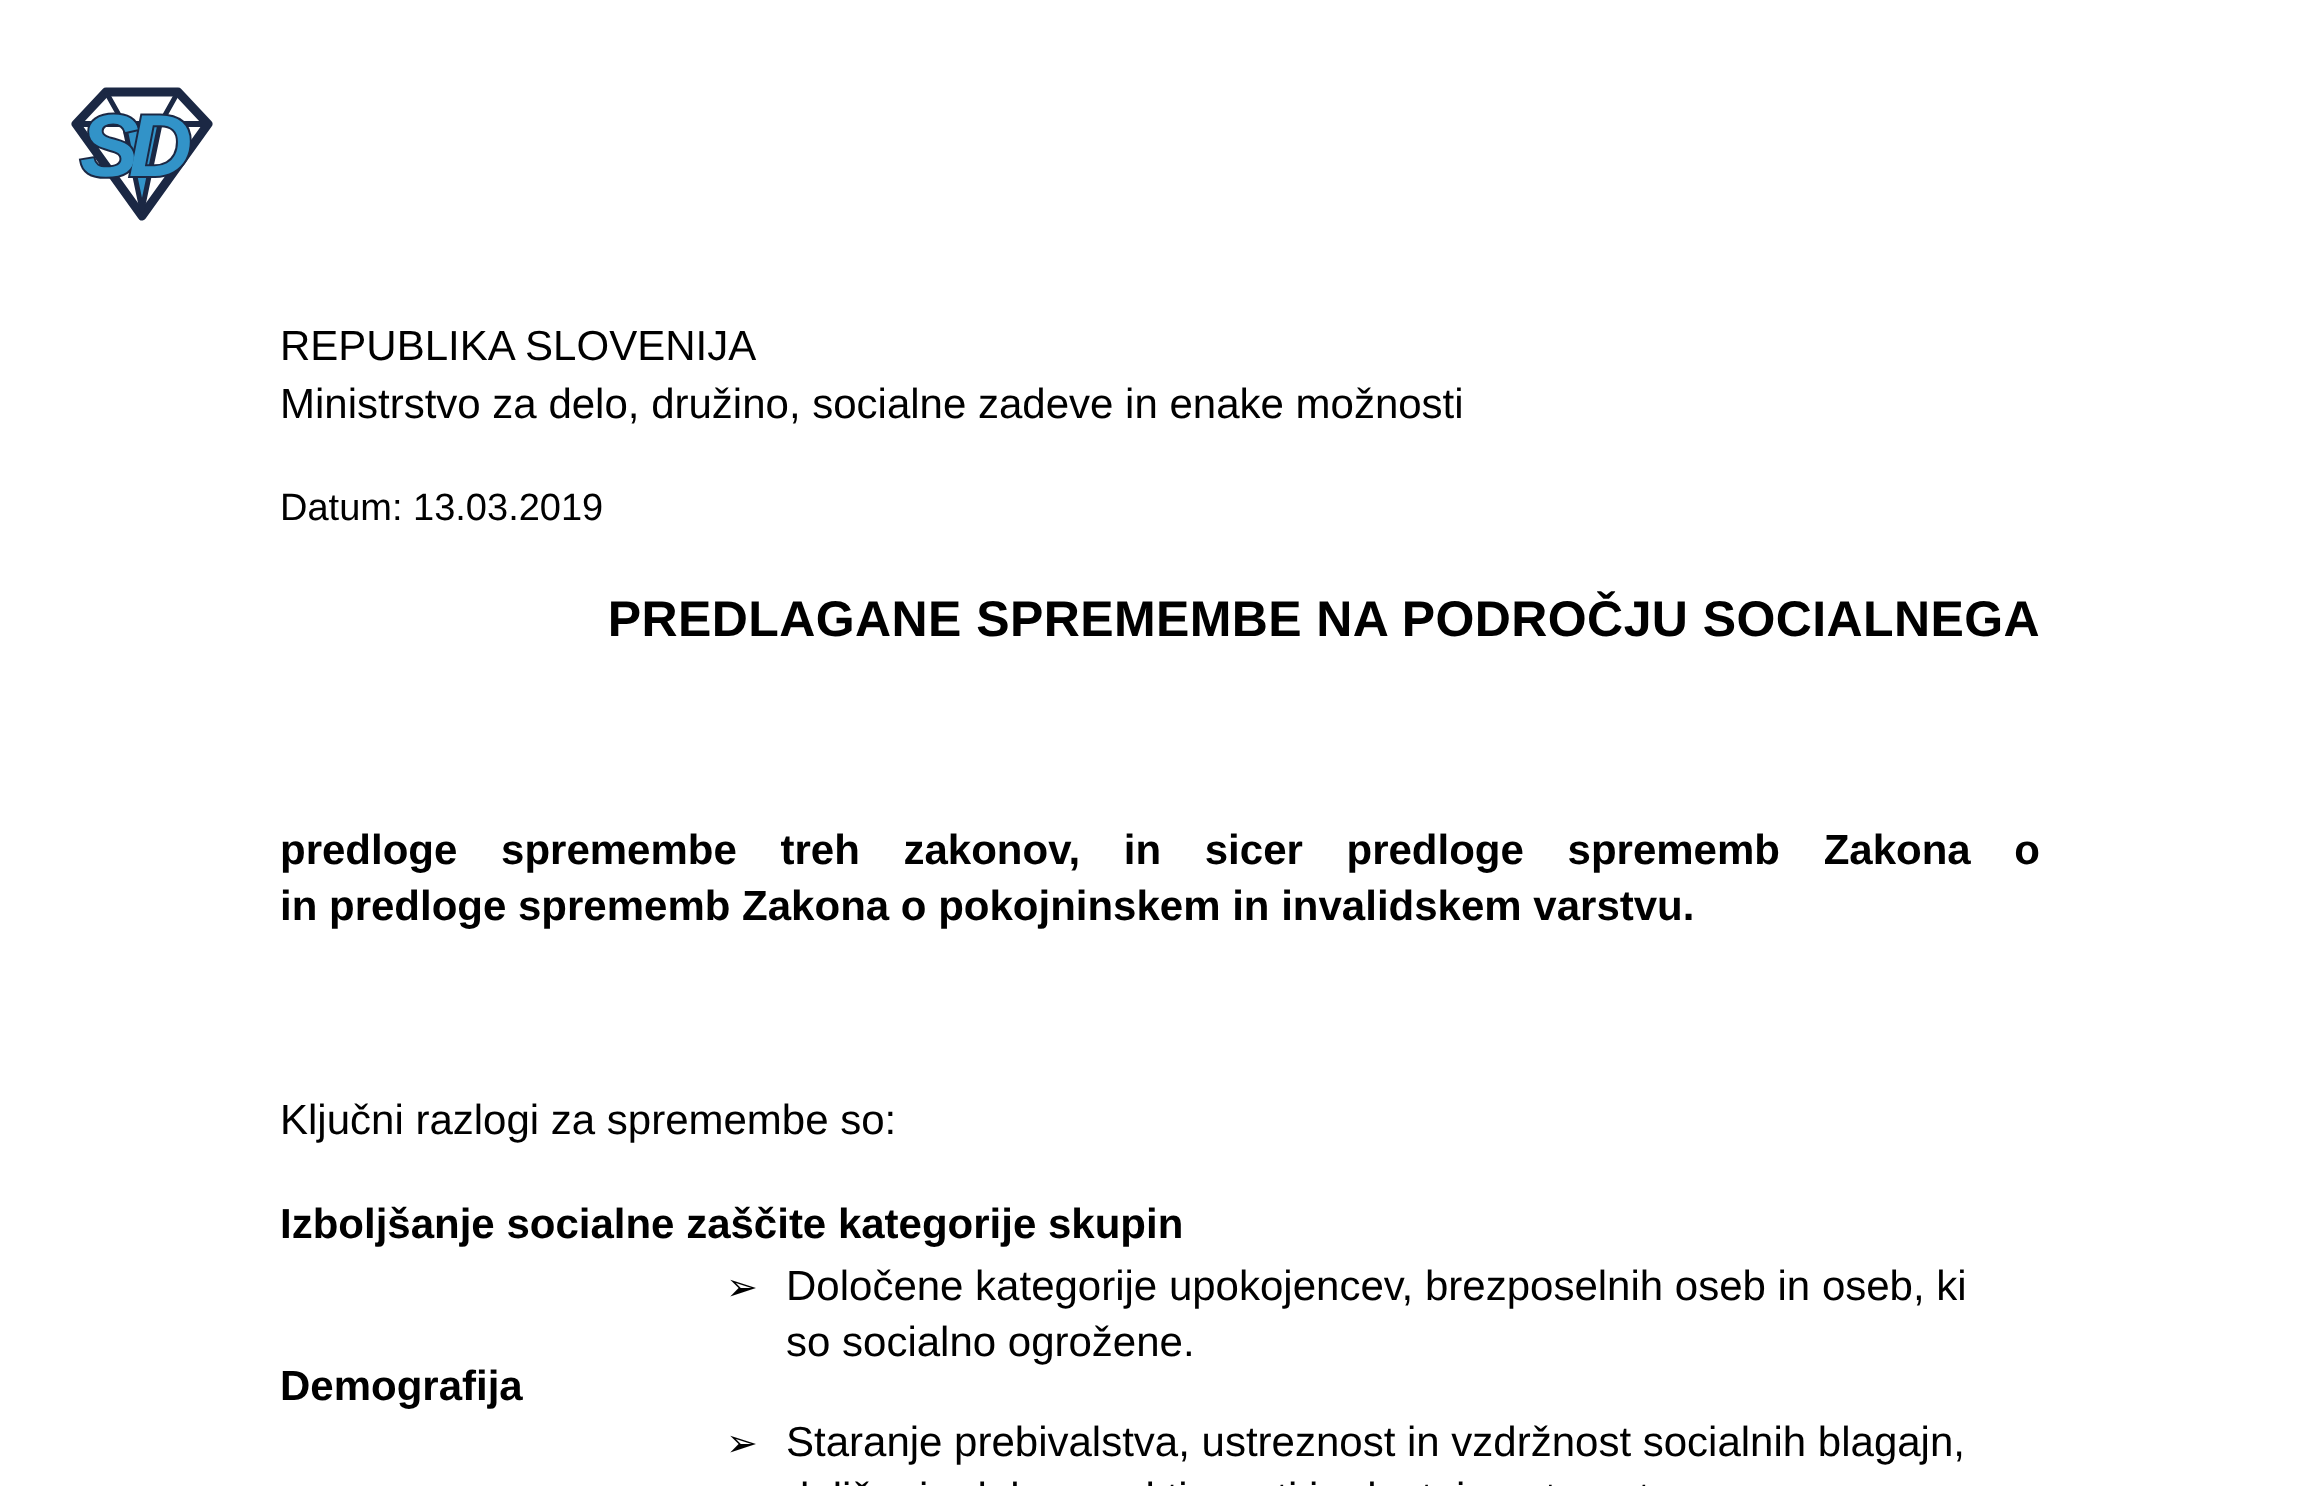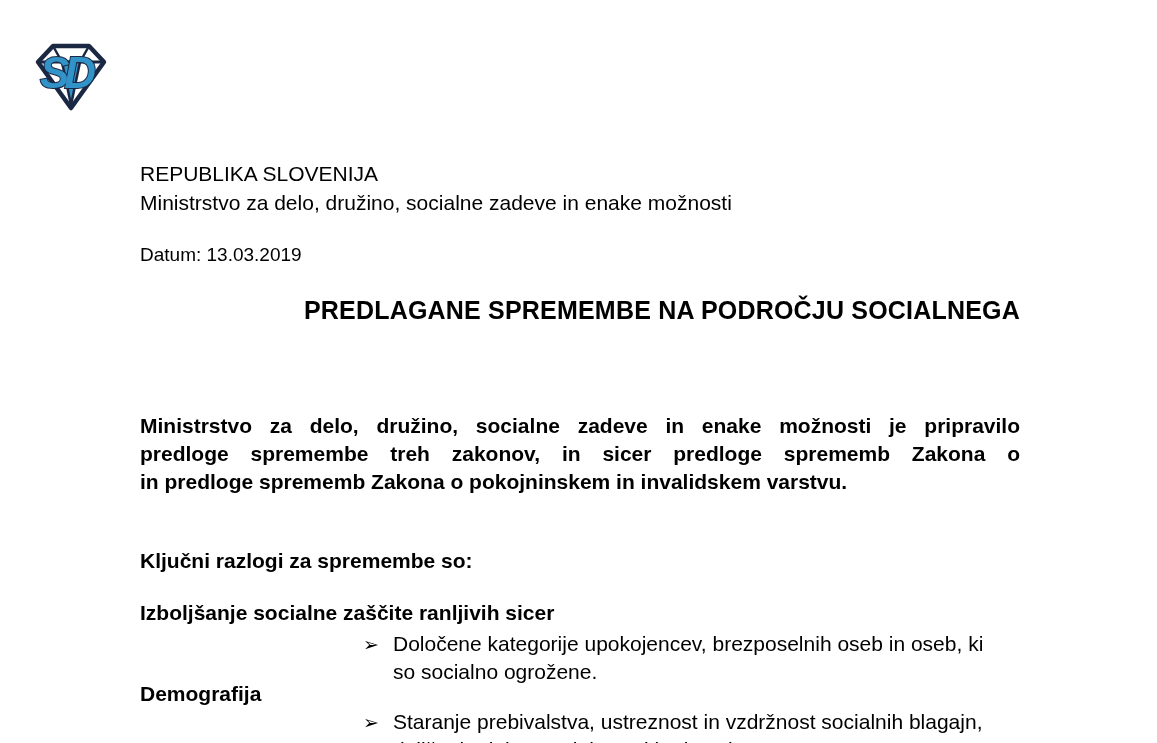--- a/index.html
+++ b/index.html
@@ -70,21 +70,21 @@
   }
   .intro .jline.last {
     text-align-last: left;
   }
 
   .reasons-heading {
     left: 140px;
     top: 547px;
     font-size: 21px;
     line-height: 28px;
-    font-weight: 700;
+    font-weight: 400;
   }
 
   .section-heading {
     left: 140px;
     font-size: 21px;
     line-height: 28px;
     font-weight: 700;
   }
   .heading-1 { top: 599px; }
   .heading-2 { top: 680px; }
@@ -131,28 +131,27 @@
   <div>Ministrstvo za delo, družino, socialne zadeve in enake možnosti</div>
 </div>
 
 <div class="abs date-line">Datum: 13.03.2019</div>
 
 <div class="abs doc-title">
   <div>PREDLAGANE SPREMEMBE NA PODROČJU SOCIALNEGA</div>
 </div>
 
 <div class="abs intro">
-  <div class="jline">Ministrstvo za delo, družino, socialne zadeve in enake možnosti je pripravilo</div>
   <div class="jline">predloge spremembe treh zakonov, in sicer predloge sprememb Zakona o</div>
   <div class="jline last">in predloge sprememb Zakona o pokojninskem in invalidskem varstvu.</div>
 </div>
 
 <div class="abs reasons-heading">Ključni razlogi za spremembe so:</div>
 
-<div class="abs section-heading heading-1">Izboljšanje socialne zaščite ranljivih sicer</div>
+<div class="abs section-heading heading-1">Izboljšanje socialne zaščite kategorije skupin</div>
 <div class="abs bullet-row bullet-row-1">
   <span class="bullet-glyph">➢</span>
   <span class="bullet-text-1">Določene kategorije upokojencev, brezposelnih oseb in oseb, ki so socialno ogrožene.</span>
 </div>
 
 <div class="abs section-heading heading-2">Demografija</div>
 <div class="abs bullet-row bullet-row-2">
   <span class="bullet-glyph">➢</span>
   <span class="bullet-text-2">Staranje prebivalstva, ustreznost in vzdržnost socialnih blagajn, daljšanje delovne aktivnosti in dostojna starost.</span>
 </div>

